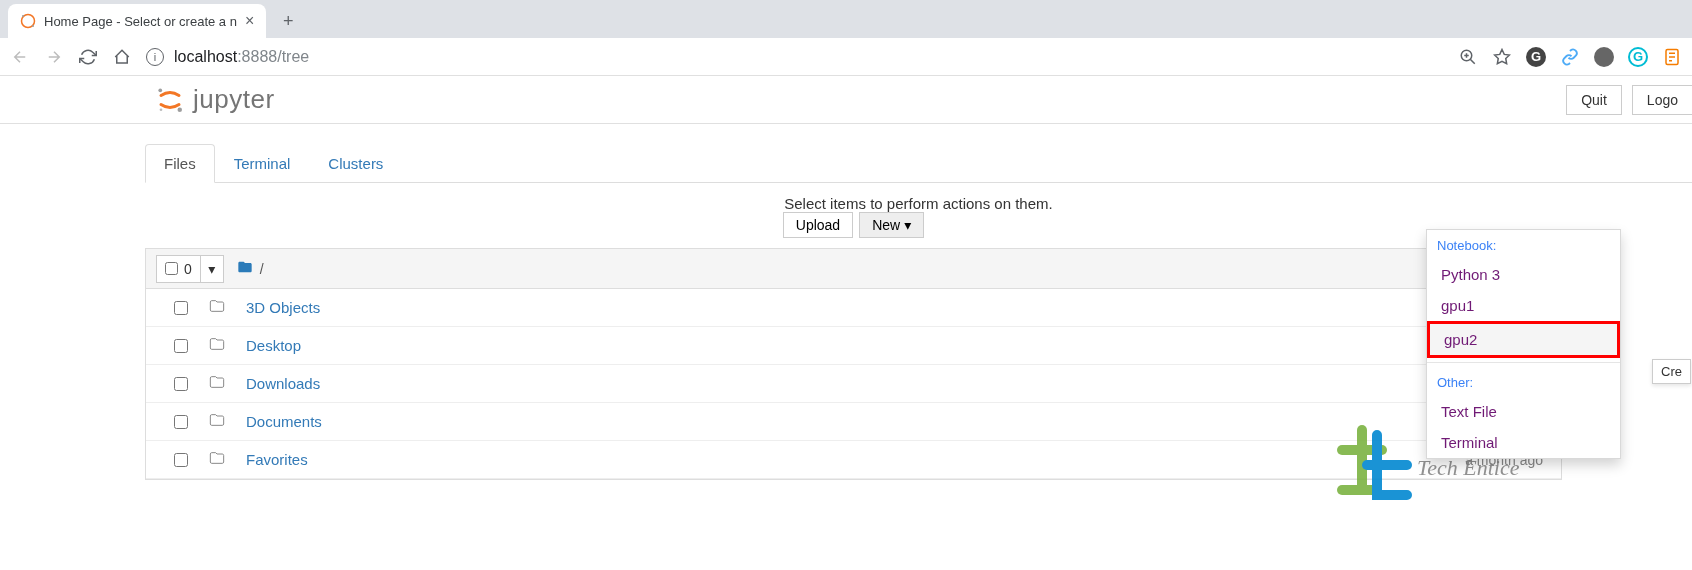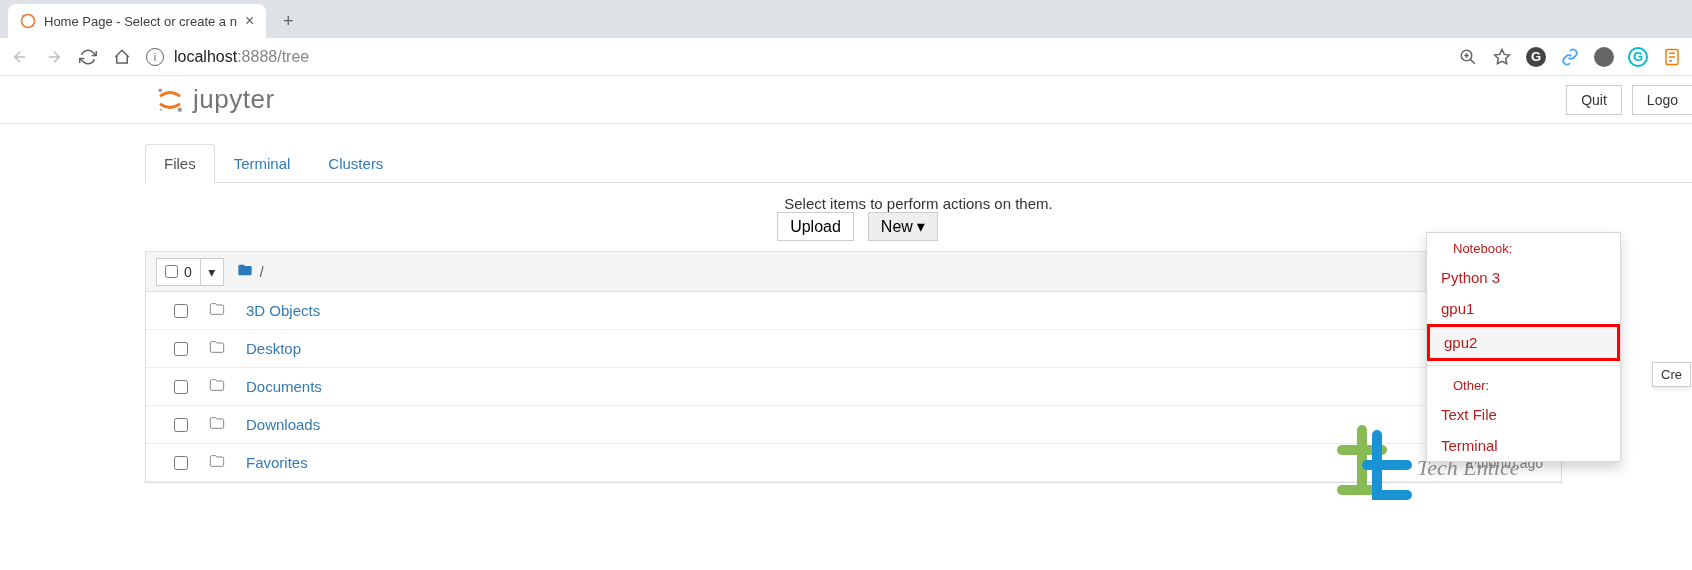--- a/index.html
+++ b/index.html
@@ -35,37 +35,37 @@
   
   .jp-tabs-wrap { padding: 20px 0 0 145px; }
   .jp-tabs { display: flex; border-bottom: 1px solid #ddd; }
   .jp-tab { padding: 10px 18px; font-size: 15px; color: #337ab7; cursor: pointer; border: 1px solid transparent; margin-bottom: -1px; }
   .jp-tab.active { color: #555; border: 1px solid #ddd; border-bottom-color: #fff; border-radius: 4px 4px 0 0; background: #fff; }
 
   
   .jp-toolbar { display: flex; justify-content: space-between; align-items: center; padding: 12px 0 10px 0; margin: 0 0 0 145px; flex-direction: column; }
   .jp-hint { font-size: 15px; color: #333; }
   .jp-toolbar-right { display: flex; gap: 6px; margin-right: 130px; }
-  .btn { border: 1px solid #ccc; background: #fff; padding: 4px 12px; font-size: 16px; cursor: pointer; margin-left: 8px; }
+  .btn { border: 1px solid #ccc; background: #fff; padding: 4px 12px; font-size: 14px; cursor: pointer; }
   .btn.new { background: #eee; display: flex; align-items: center; gap: 4px; }
 
   
   .list-wrap { margin: 0 130px 0 145px; border: 1px solid #ddd; position: relative; }
   .list-header { background: #f5f5f5; border-bottom: 1px solid #ddd; display: flex; align-items: center; height: 40px; }
   .sel-group { display: flex; align-items: center; border: 1px solid #ccc; background: #fff; margin-left: 10px; height: 28px; }
   .sel-check { padding: 0 8px; display: flex; align-items: center; gap: 6px; border-right: 1px solid #ccc; height: 100%; }
   .sel-caret { width: 22px; display: flex; align-items: center; justify-content: center; height: 100%; }
   .breadcrumb { margin-left: 12px; display: flex; align-items: center; gap: 6px; color: #555; }
   .folder-icon { color: #2b7bb9; }
   .list-header-right { margin-left: auto; margin-right: 10px; display: flex; align-items: center; gap: 6px; font-size: 14px; color: #333; }
 
   
   .dropdown { position: absolute; right: -60px; top: -20px; width: 195px; background: #fff; border: 1px solid rgba(0,0,0,0.15); box-shadow: 0 6px 12px rgba(0,0,0,0.175); font-size: 15px; z-index: 10; }
-  .dropdown-header { padding: 8px 26px 6px; color: #b91c1c; font-size: 13px; }
-  .dropdown-item { padding: 7px 14px; color: #b91c1c; cursor: pointer; }
+  .dropdown-header { padding: 8px 10px 6px; color: #3b82f6; font-size: 13px; }
+  .dropdown-item { padding: 7px 14px; color: #701a75; cursor: pointer; }
   .dropdown-item.highlighted { background: #f5f5f5; }
   .dropdown-divider { border-top: 1px solid #e5e5e5; margin: 4px 0; }
   .red-box { border: 3px solid #ff0000; }
 
   .tooltip-cr { position: absolute; right: -130px; top: 110px; background: #fff; border: 1px solid #ccc; padding: 4px 8px; font-size: 13px; box-shadow: 0 2px 4px rgba(0,0,0,0.1); }
 
   
   .file-row { display: flex; align-items: center; height: 38px; border-bottom: 1px solid #eee; padding-left: 28px; gap: 20px; }
   .file-row input[type=checkbox] { width: 14px; height: 14px; }
   .file-link { color: #337ab7; font-size: 15px; cursor: pointer; }
@@ -240,28 +240,28 @@
     <span class="folder-o"><svg width="18" height="16" viewBox="0 0 24 24" fill="none" stroke="#888" stroke-width="1.5">
           <path d="M10 4H4c-1.1 0-2 .9-2 2v12c0 1.1.9 2 2 2h16c1.1 0 2-.9 2-2V8c0-1.1-.9-2-2-2h-8l-2-2z"></path>
         </svg></span>
     <span class="file-link">Desktop</span>
   </div>
   <div class="file-row">
     <input type="checkbox" style="">
     <span class="folder-o"><svg width="18" height="16" viewBox="0 0 24 24" fill="none" stroke="#888" stroke-width="1.5">
           <path d="M10 4H4c-1.1 0-2 .9-2 2v12c0 1.1.9 2 2 2h16c1.1 0 2-.9 2-2V8c0-1.1-.9-2-2-2h-8l-2-2z"></path>
         </svg></span>
+    <span class="file-link">Downloads</span>
+  </div>
+  <div class="file-row">
+    <input type="checkbox" style="">
+    <span class="folder-o"><svg width="18" height="16" viewBox="0 0 24 24" fill="none" stroke="#888" stroke-width="1.5">
+          <path d="M10 4H4c-1.1 0-2 .9-2 2v12c0 1.1.9 2 2 2h16c1.1 0 2-.9 2-2V8c0-1.1-.9-2-2-2h-8l-2-2z"></path>
+        </svg></span>
     <span class="file-link">Documents</span>
-  </div>
-  <div class="file-row">
-    <input type="checkbox" style="">
-    <span class="folder-o"><svg width="18" height="16" viewBox="0 0 24 24" fill="none" stroke="#888" stroke-width="1.5">
-          <path d="M10 4H4c-1.1 0-2 .9-2 2v12c0 1.1.9 2 2 2h16c1.1 0 2-.9 2-2V8c0-1.1-.9-2-2-2h-8l-2-2z"></path>
-        </svg></span>
-    <span class="file-link">Downloads</span>
   </div>
   <div class="file-row">
     <input type="checkbox" style="">
     <span class="folder-o"><svg width="18" height="16" viewBox="0 0 24 24" fill="none" stroke="#888" stroke-width="1.5">
           <path d="M10 4H4c-1.1 0-2 .9-2 2v12c0 1.1.9 2 2 2h16c1.1 0 2-.9 2-2V8c0-1.1-.9-2-2-2h-8l-2-2z"></path>
         </svg></span>
     <span class="file-link">Favorites</span>
     <span class="file-time">a month ago</span>
   </div>
 </div>

